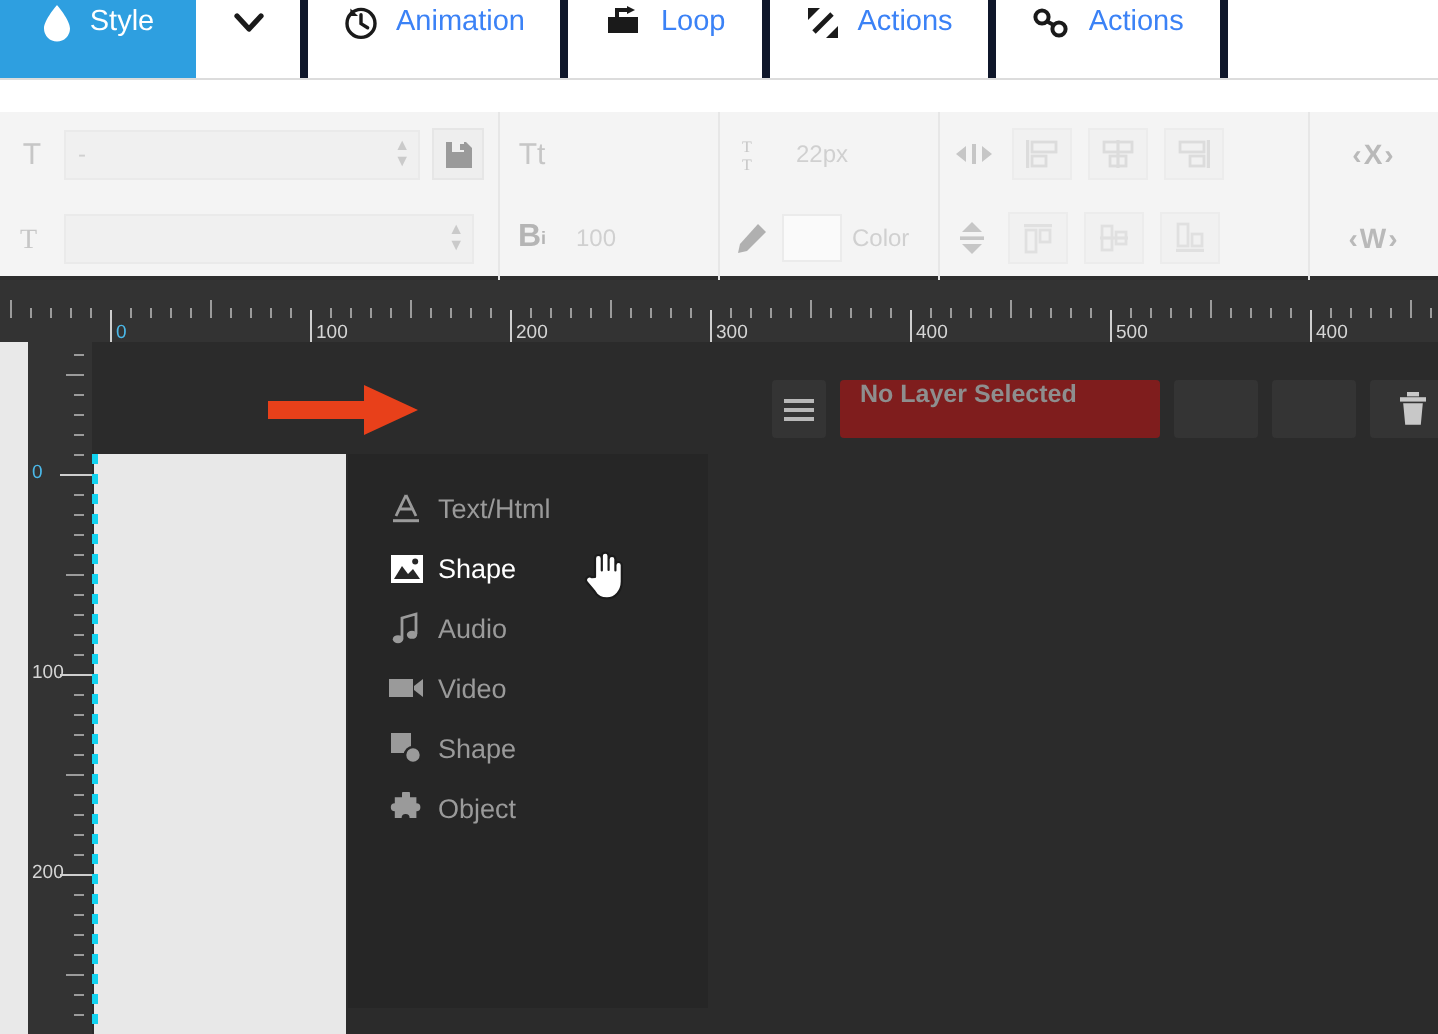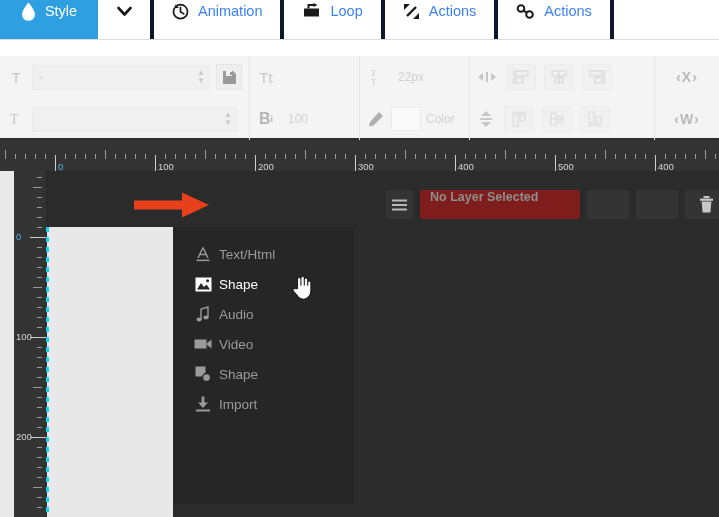--- a/index.html
+++ b/index.html
@@ -627,31 +627,29 @@
     <div class="ditem">
       <span class="dicon">
         <svg width="16" height="16" viewBox="0 0 16 16">
           <path d="M0.5 0.5 h10 v10 h-10 z" fill="currentColor"></path>
           <circle cx="11.5" cy="11.5" r="4" fill="currentColor" stroke="#262626" stroke-width="1.3"></circle>
         </svg>
       </span>
       <span>Shape</span>
     </div>
 
-
     <div class="ditem">
       <span class="dicon">
-        <svg width="16" height="16" viewBox="0 0 16 16">
-          <rect x="6.6" y="0.5" width="2.8" height="7" fill="currentColor"></rect>
-          <path d="M3 6.5 L8 12 L13 6.5 Z" fill="currentColor"></path>
-          <rect x="1" y="13.5" width="14" height="2" fill="currentColor"></rect>
-        </svg>
-      </span>
-      <span>Import</span>
-    </div>
+        <svg width="17" height="17" viewBox="0 0 17 17">
+          <path d="M6 1 a2 2 0 0 1 4 0 v1.6 h3.2 v3 a2 2 0 0 1 0 4 v3.4 h-3.4 a2 2 0 0 0 -4 0 H2.4 V9.6 a2 2 0 0 1 0 -4 V2.6 H6 Z" fill="currentColor"></path>
+        </svg>
+      </span>
+      <span>Object</span>
+    </div>
+
   </div>
 
   <div class="cursor">
     <svg width="20" height="25" viewBox="0 0 20 25">
       <path d="M5.5 13.5 V4.2 a1.7 1.7 0 0 1 3.4 0 v6 V3 a1.7 1.7 0 0 1 3.4 0 v7 V4.6 a1.7 1.7 0 0 1 3.4 0 v5.6 V7.6 a1.6 1.6 0 0 1 3.2 0 v8.2 c0 4.6 -3.2 8.4 -7.4 8.4 c-3 0 -5 -1.2 -6.3 -3.6 L1.3 16 a1.8 1.8 0 0 1 2.6 -2.4 Z" fill="#ffffff" stroke="#1b1b1b" stroke-width="1.1" stroke-linejoin="round"></path>
     </svg>
   </div>
 
 </div>
 

